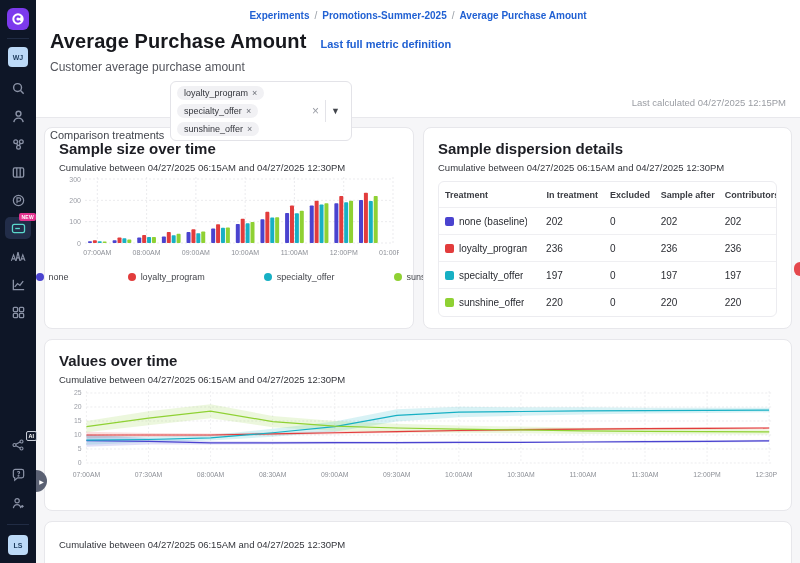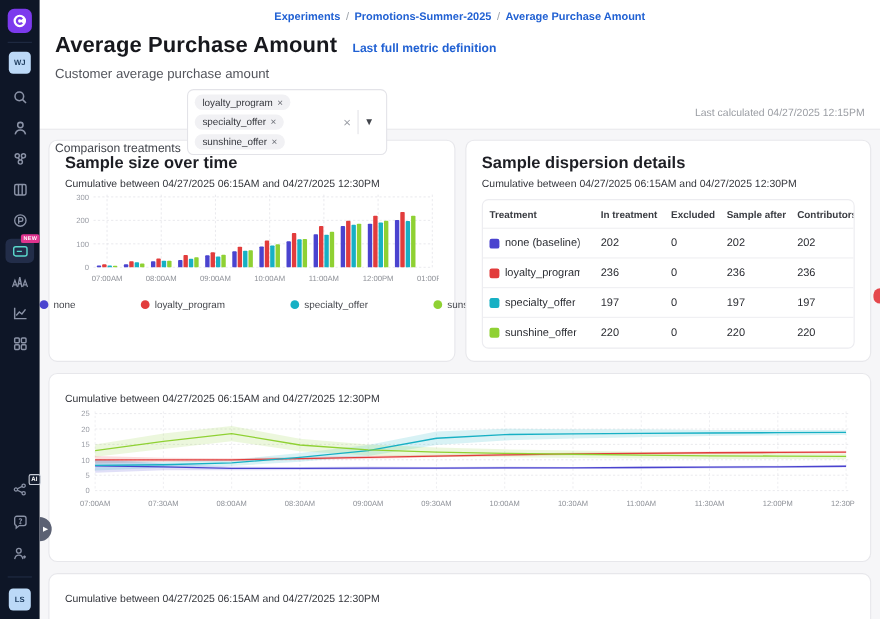--- a/index.html
+++ b/index.html
@@ -64,21 +64,21 @@
   .leg-item { display:flex; align-items:center; gap:5px; font-size:9px; color:#44464c; cursor:pointer;padding-left:43px; }
   .leg-dot { width:8px; height:8px; border-radius:50%; }
 
   
   .tbl { margin-top:8px; border:1px solid #ececf0; border-radius:6px; overflow:hidden; }
   .trow { display:flex; align-items:center; border-bottom:1px solid #efeff2; }
   .trow:last-child { border-bottom:none; }
   .trow.head { height:26px; }
   .trow.body { height:27px;align-items:center; }
   .tc { padding:0 6px; font-size:10px; color:#2b2d33; white-space:nowrap; overflow:hidden; }
-  .trow.head .tc { font-size:9px; font-weight:bold; color:#3a3c42; }
+  .trow.head .tc { font-size:9px; font-weight:bold; color:#3a3c42;text-align:right; }
   .tc.c0 { width:30%; display:flex; align-items:center; gap:5px; }
   .tc.c1 { width:19%; } .tc.c2 { width:15%; } .tc.c3 { width:19%; } .tc.c4 { width:17%; }
   .swatch { width:9px; height:9px; border-radius:2px; flex:0 0 9px; }
   .tname { max-width:68px; overflow:hidden; white-space:nowrap; }
 
   
   .expand-handle { position:absolute; left:36px; top:470px; width:11px; height:22px; background:#5b6173;
                    border-radius:0 11px 11px 0; z-index:6; display:flex; align-items:center; justify-content:center;
                    color:#fff; font-size:6px; cursor:pointer; }
   .red-notch { position:absolute; right:0; top:262px; width:6px; height:14px; background:#e5484d;
@@ -368,20 +368,21 @@
               <div class="tc c1">220</div>
               <div class="tc c2">0</div>
               <div class="tc c3">220</div>
               <div class="tc c4">220</div>
             </div>
           </div>
       </div>
     </div>
 
     <div class="card card-values">
+      <div class="card-title">Values over time</div>
       <div class="card-cum">Cumulative between 04/27/2025 06:15AM and 04/27/2025 12:30PM</div>
       <svg id="linechart" class="chart-svg" height="108" viewBox="0 0 732 108" preserveAspectRatio="none">
           <line x1="28" y1="78" x2="728" y2="78" stroke="#e3e3e7" stroke-dasharray="2 2" stroke-width="0.7"></line>
           <text x="23" y="80.5" text-anchor="end" font-size="7" fill="#9a9da5">0</text>
           <line x1="28" y1="64" x2="728" y2="64" stroke="#e3e3e7" stroke-dasharray="2 2" stroke-width="0.7"></line>
           <text x="23" y="66.5" text-anchor="end" font-size="7" fill="#9a9da5">5</text>
           <line x1="28" y1="50" x2="728" y2="50" stroke="#e3e3e7" stroke-dasharray="2 2" stroke-width="0.7"></line>
           <text x="23" y="52.5" text-anchor="end" font-size="7" fill="#9a9da5">10</text>
           <line x1="28" y1="36" x2="728" y2="36" stroke="#e3e3e7" stroke-dasharray="2 2" stroke-width="0.7"></line>
           <text x="23" y="38.5" text-anchor="end" font-size="7" fill="#9a9da5">15</text>

